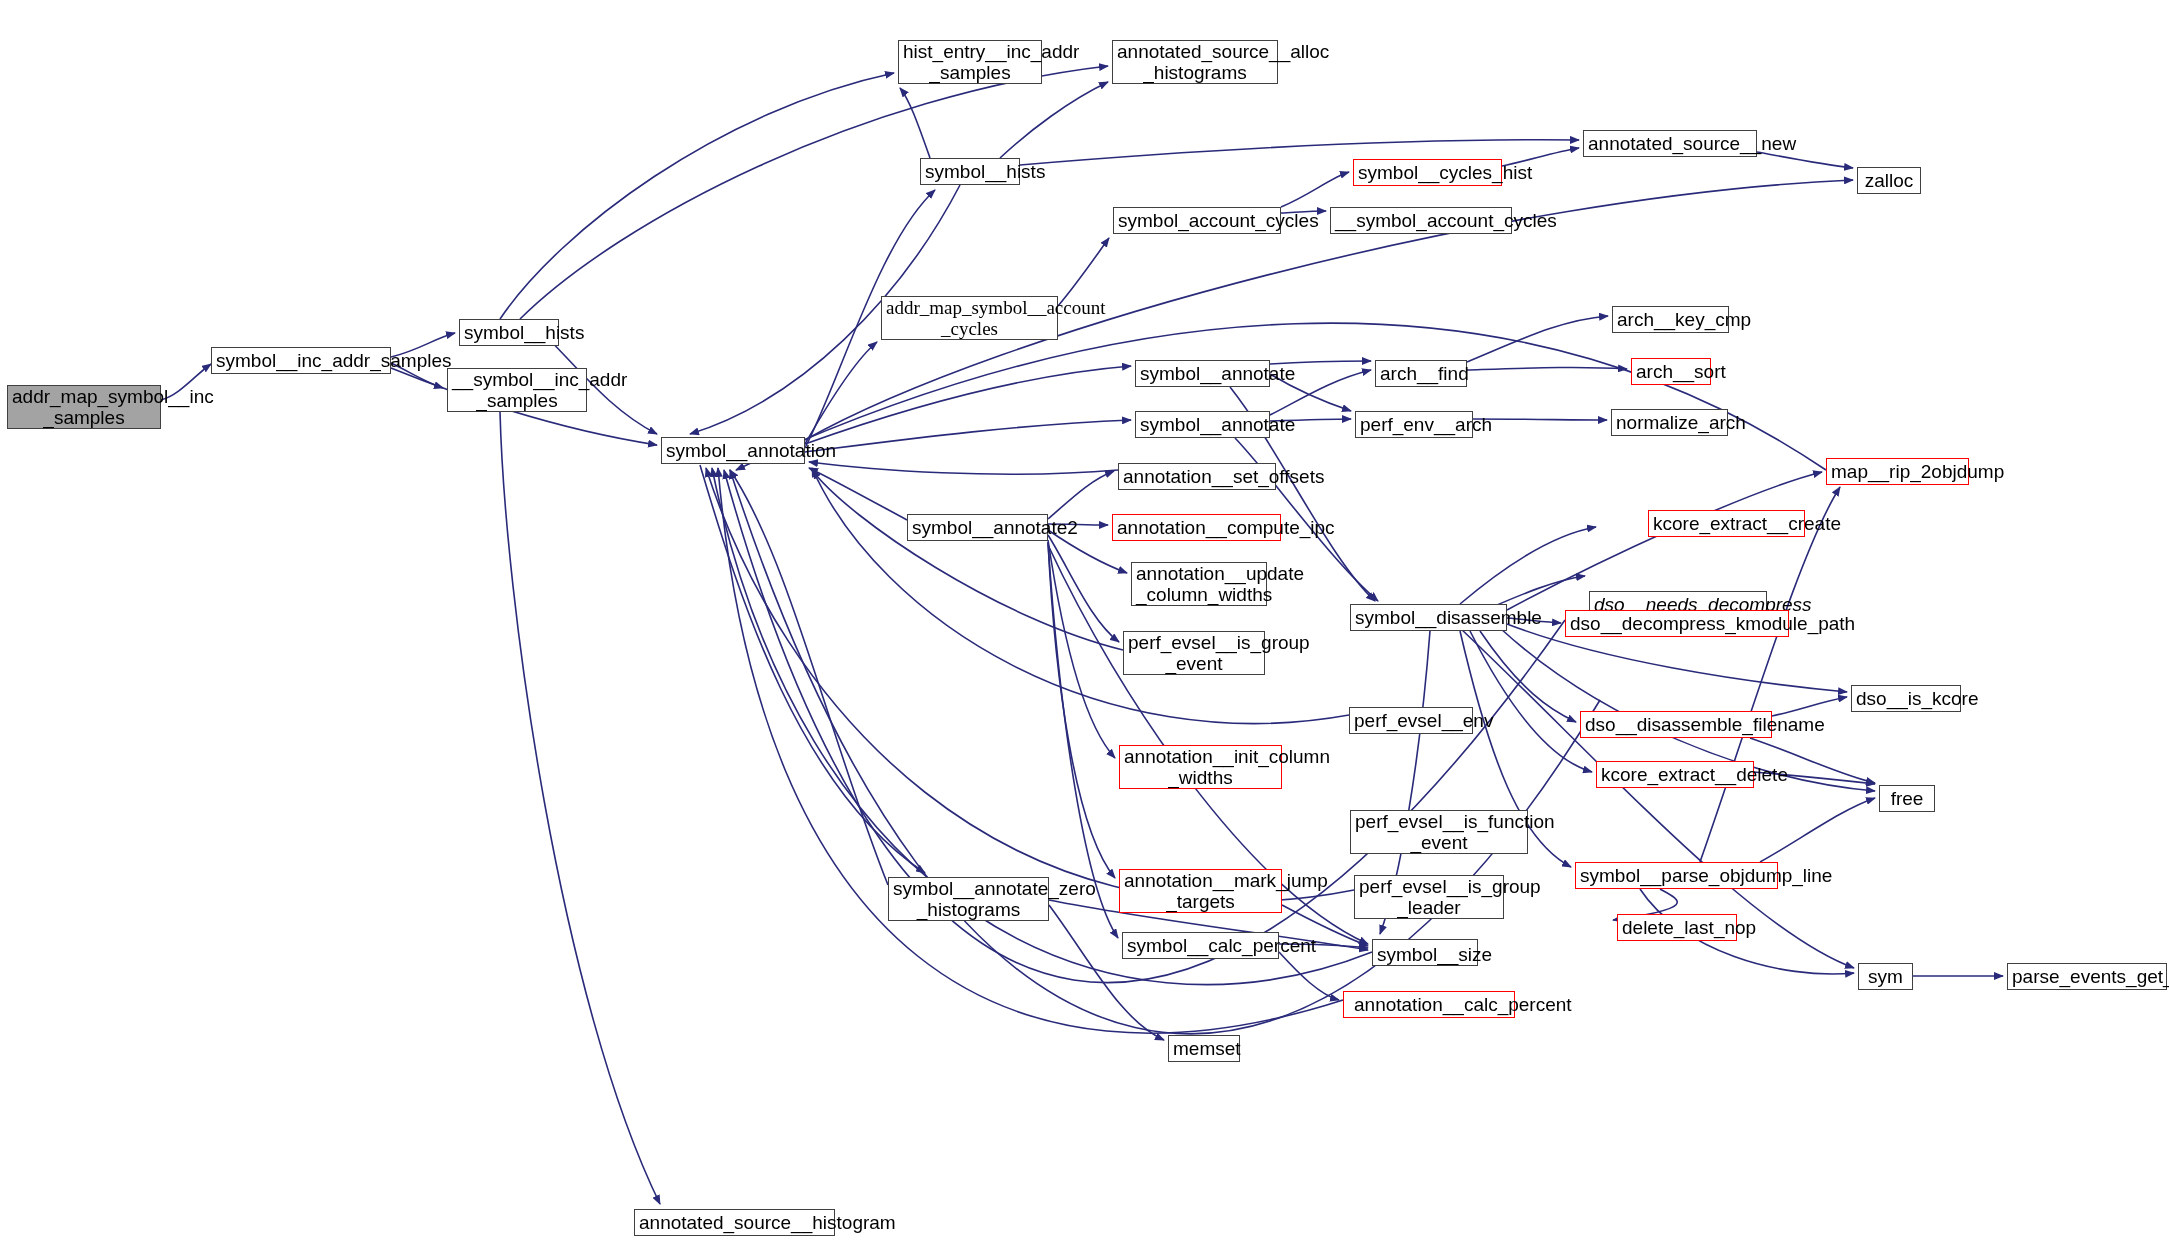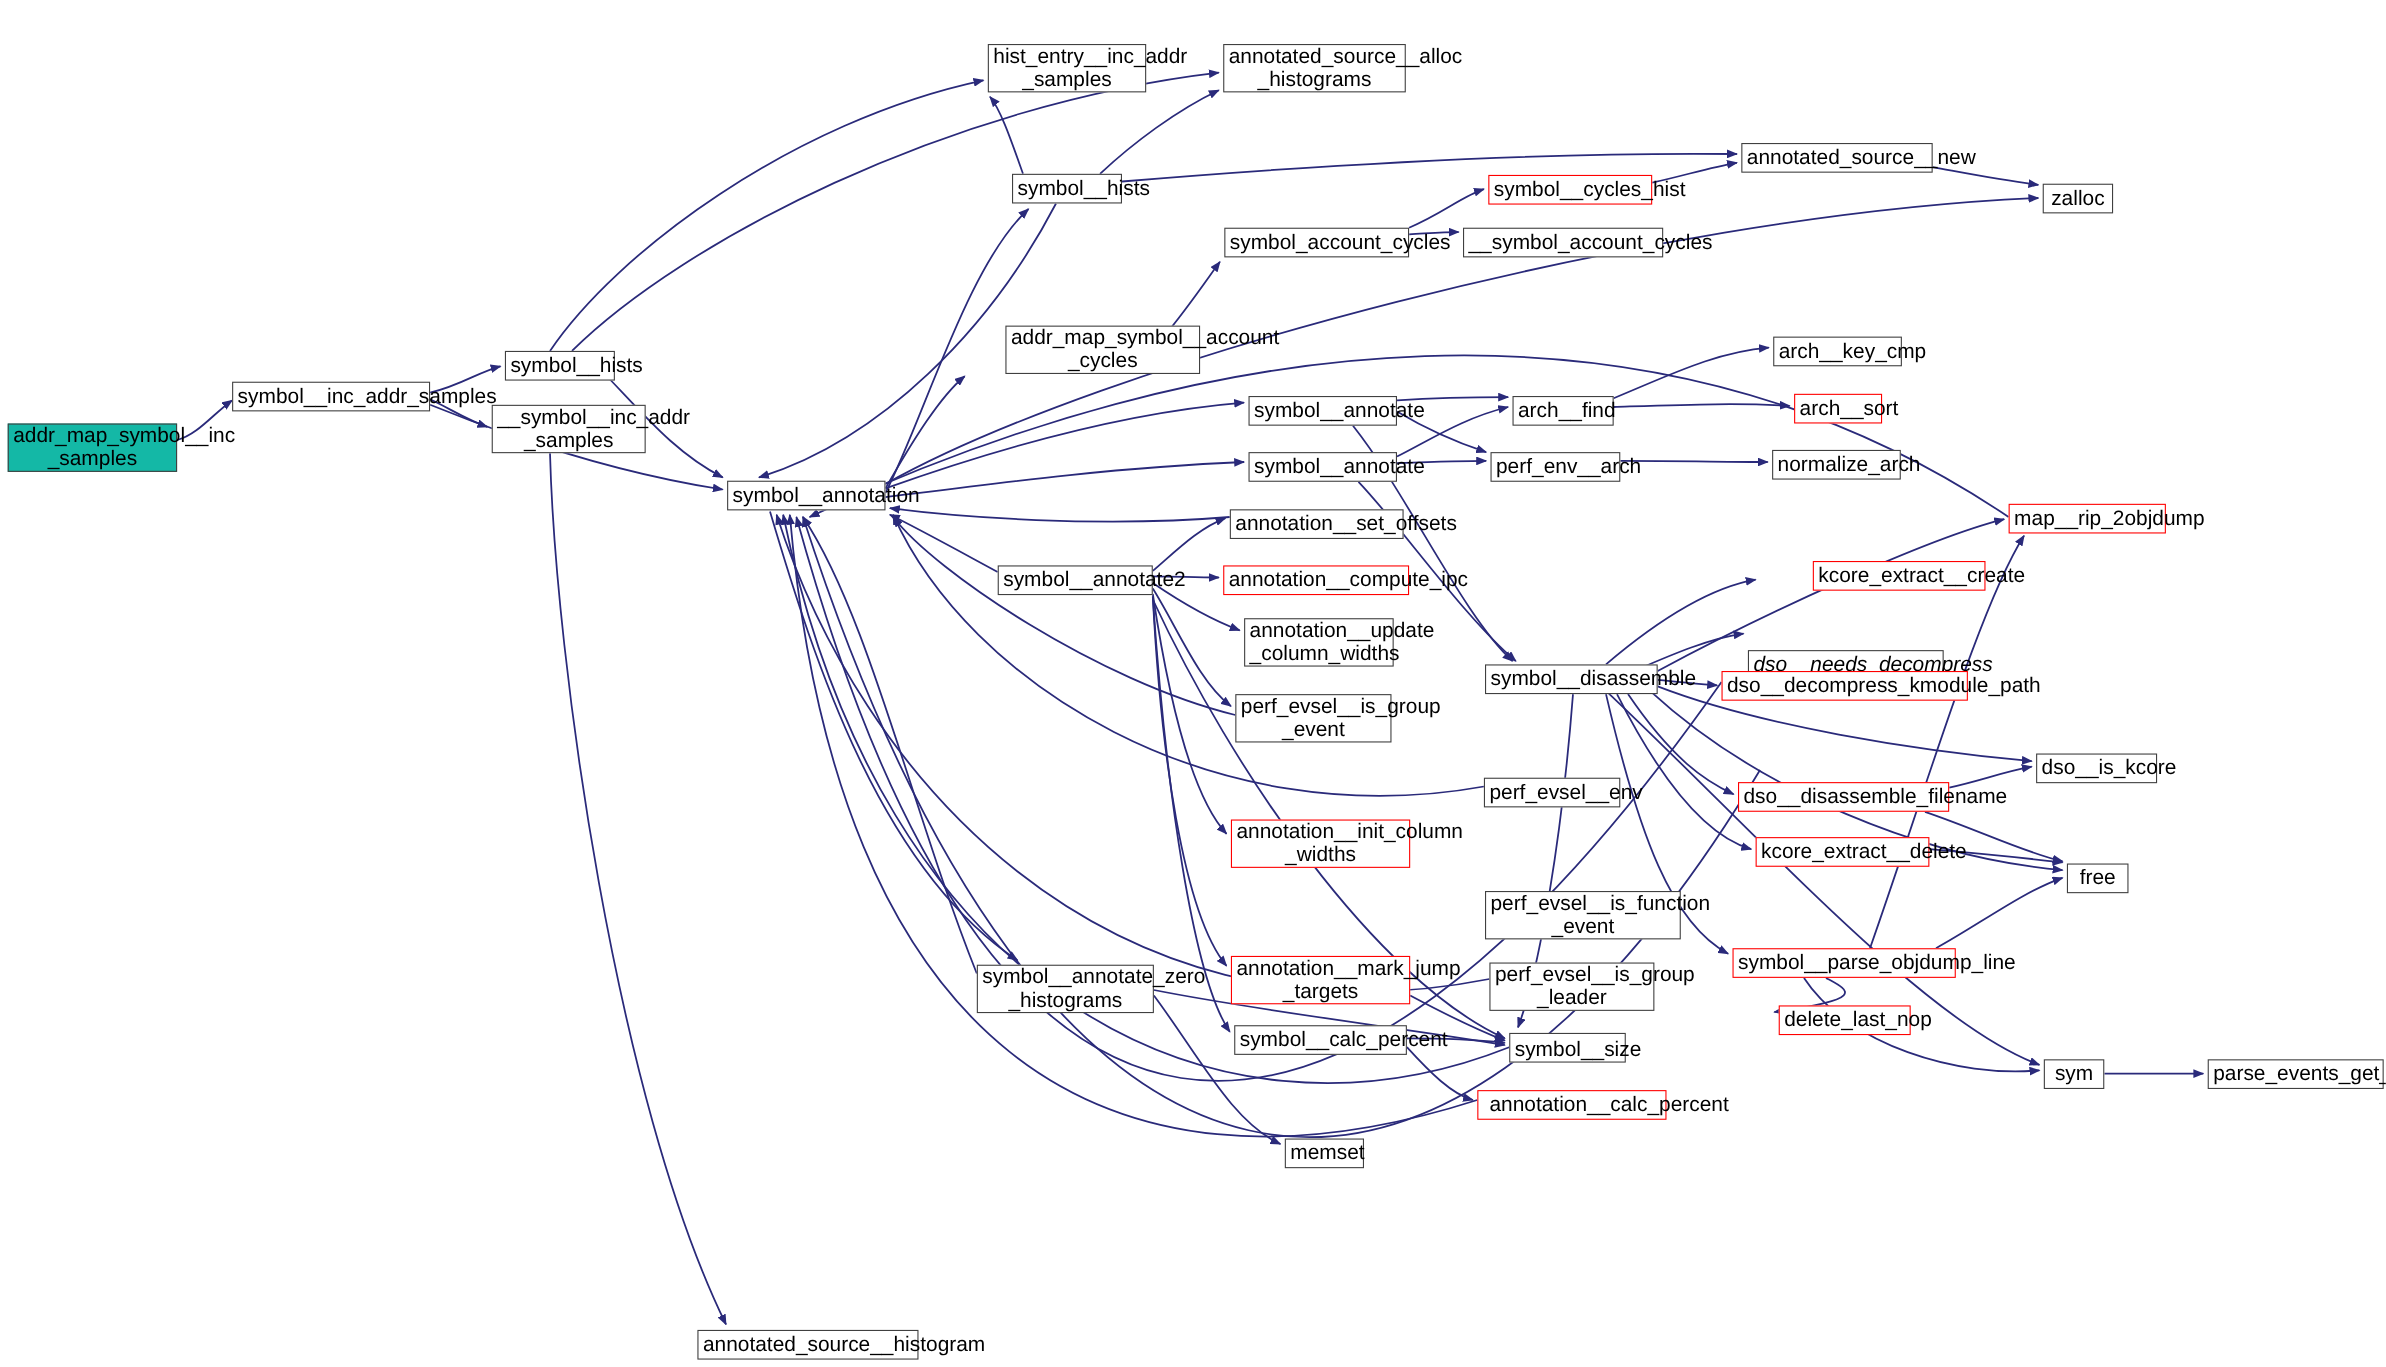--- a/index.html
+++ b/index.html
@@ -24,21 +24,21 @@
     border:1px solid #404040;
     color:#000000;
     font-size:19px;
     line-height:1.12;
     letter-spacing:0px;
     white-space:pre-line;
     padding:0 4px;
     z-index:5;
   }
   .node.red{border:1.6px solid #ff0000;}
-  .node.root{background:#14b8a6;border:1px solid #404040;}
+  .node.root{background:#a3a3a3;border:1px solid #404040;}
   .node .lbl{display:block;width:100%;}
 </style>
 </head>
 <body>
 
 <div id="canvas" style="width: 2169px; height: 1243px; background: rgb(255, 255, 255);">
   <svg id="edges" viewBox="0 0 2169 1243">
     <defs>
       <marker id="ah" markerWidth="10" markerHeight="8" refX="9" refY="4" orient="auto" markerUnits="userSpaceOnUse">
         <path d="M0,0 L10,4 L0,8 Z" fill="#2a2a7a"></path>
@@ -155,21 +155,21 @@
     <div class="node" style="left: 898px; top: 40px; width: 144px; height: 44px;"><span class="lbl">hist_entry__inc_addr
 _samples</span></div>
     <div class="node" style="left: 1112px; top: 40px; width: 166px; height: 44px;"><span class="lbl">annotated_source__alloc
 _histograms</span></div>
     <div class="node" style="left: 1583px; top: 130px; width: 174px; height: 27px;"><span class="lbl">annotated_source__new</span></div>
     <div class="node" style="left: 1857px; top: 167px; width: 64px; height: 27px;"><span class="lbl">zalloc</span></div>
     <div class="node" style="left: 920px; top: 158px; width: 100px; height: 27px;"><span class="lbl">symbol__hists</span></div>
     <div class="node red" style="left: 1353px; top: 159px; width: 149px; height: 27px;"><span class="lbl">symbol__cycles_hist</span></div>
     <div class="node" style="left: 1113px; top: 207px; width: 168px; height: 27px;"><span class="lbl">symbol_account_cycles</span></div>
     <div class="node" style="left: 1330px; top: 207px; width: 182px; height: 27px;"><span class="lbl">__symbol_account_cycles</span></div>
-    <div class="node" style="left: 914px; top: 296px; width: 177px; height: 44px;"><span class="lbl">addr_map_symbol__account
+    <div class="node" style="left: 881px; top: 296px; width: 177px; height: 44px; font-family: Liberation Serif, serif;"><span class="lbl">addr_map_symbol__account
 _cycles</span></div>
     <div class="node" style="left: 661px; top: 437px; width: 144px; height: 27px;"><span class="lbl">symbol__annotation</span></div>
     <div class="node" style="left: 1135px; top: 360px; width: 135px; height: 27px;"><span class="lbl">symbol__annotate</span></div>
     <div class="node" style="left: 1135px; top: 411px; width: 135px; height: 27px;"><span class="lbl">symbol__annotate</span></div>
     <div class="node" style="left: 1375px; top: 360px; width: 92px; height: 27px;"><span class="lbl">arch__find</span></div>
     <div class="node" style="left: 1355px; top: 411px; width: 118px; height: 27px;"><span class="lbl">perf_env__arch</span></div>
     <div class="node" style="left: 1612px; top: 306px; width: 117px; height: 27px;"><span class="lbl">arch__key_cmp</span></div>
     <div class="node red" style="left: 1631px; top: 358px; width: 80px; height: 27px;"><span class="lbl">arch__sort</span></div>
     <div class="node" style="left: 1611px; top: 409px; width: 117px; height: 27px;"><span class="lbl">normalize_arch</span></div>
     <div class="node red" style="left: 1826px; top: 458px; width: 143px; height: 27px;"><span class="lbl">map__rip_2objdump</span></div>

